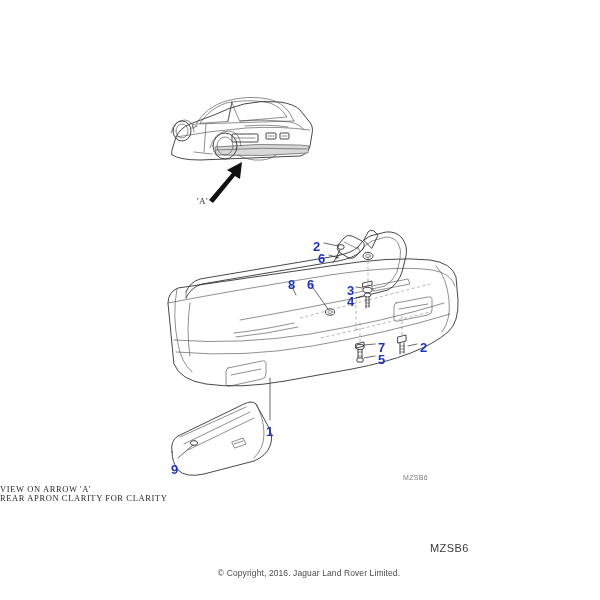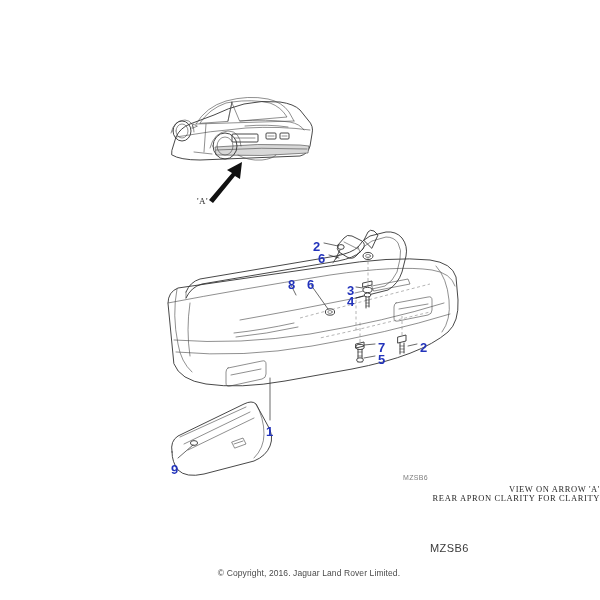--- a/index.html
+++ b/index.html
@@ -40,21 +40,21 @@
   }
   .arrow-label {
     position: absolute;
     font-family: "Liberation Serif", serif;
     font-size: 9px;
     color: #2a2a2a;
     letter-spacing: 0.5px;
   }
   .caption {
     position: absolute;
-    text-align: right;
+    text-align: left;
     font-family: "Liberation Serif", serif;
     font-size: 8.5px;
     color: #2a2a2a;
     letter-spacing: 0.6px;
     line-height: 1.35;
     white-space: nowrap;
   }
   .code-small {
     position: absolute;
     font-family: "Liberation Sans", sans-serif;

